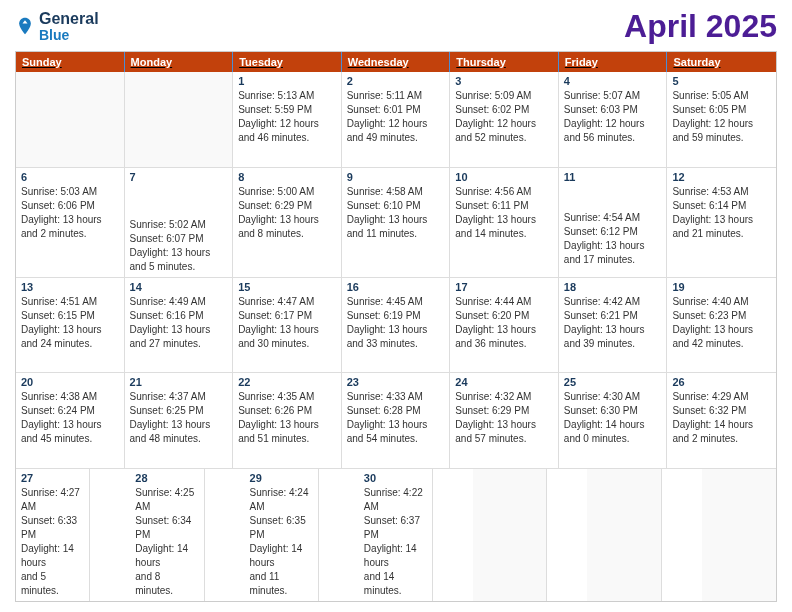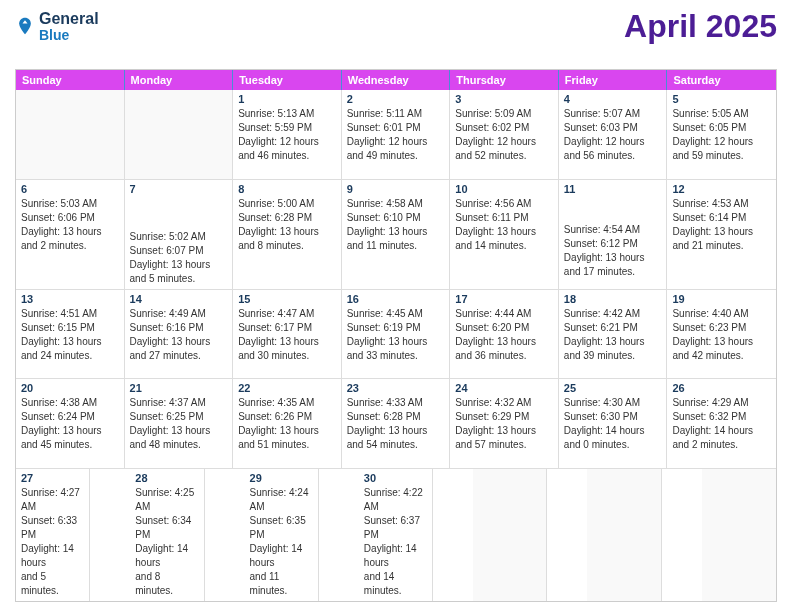--- a/index.html
+++ b/index.html
@@ -14,21 +14,21 @@
       width: 792px;
       height: 612px;
       padding: 10px 15px;
       display: flex;
       flex-direction: column;
     }
     .header {
       display: flex;
       justify-content: space-between;
       align-items: flex-start;
-      margin-bottom: 26px;
+      margin-bottom: 8px;
     }
     .logo {
       display: flex;
       align-items: center;
       gap: 4px;
     }
     .logo-icon {
       width: 20px;
       height: 20px;
     }
@@ -48,21 +48,22 @@
     }
     .calendar {
       flex: 1;
       display: flex;
       flex-direction: column;
       border: 1px solid #ccc;
     }
     .day-headers {
       display: grid;
       grid-template-columns: repeat(7, 1fr);
-      background: #d946ef;
+      background: #c2410c;
+      text-decoration: underline;
     }
     .day-header {
       color: #fff;
       font-size: 11px;
       font-weight: bold;
       padding: 4px 6px;
       text-align: left;
       border-right: 1px solid #4a8dd5;
     }
     .day-header:last-child { border-right: none; }
@@ -181,21 +182,21 @@
           <div class="day-cell">
             <div class="day-number">7</div>
             <div class="day-info" style="white-space: pre-line; margin-top: 35px;">Sunrise: 5:02 AM
 Sunset: 6:07 PM
 Daylight: 13 hours
 and 5 minutes.</div>
           </div>
           <div class="day-cell">
             <div class="day-number">8</div>
             <div class="day-info" style="white-space: pre-line;">Sunrise: 5:00 AM
-Sunset: 6:28 PM
+Sunset: 6:29 PM
 Daylight: 13 hours
 and 8 minutes.</div>
           </div>
           <div class="day-cell">
             <div class="day-number">9</div>
             <div class="day-info" style="white-space: pre-line;">Sunrise: 4:58 AM
 Sunset: 6:10 PM
 Daylight: 13 hours
 and 11 minutes.</div>
           </div>

